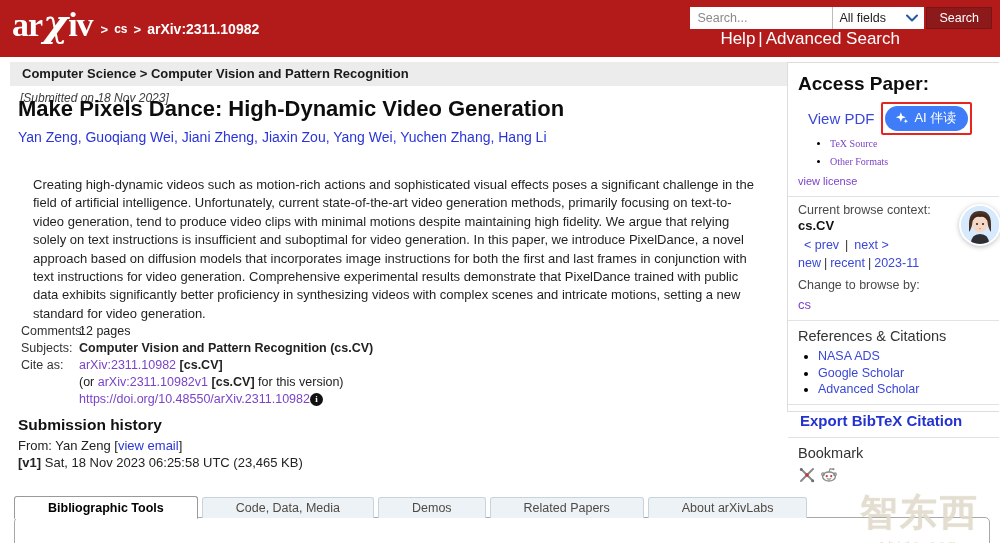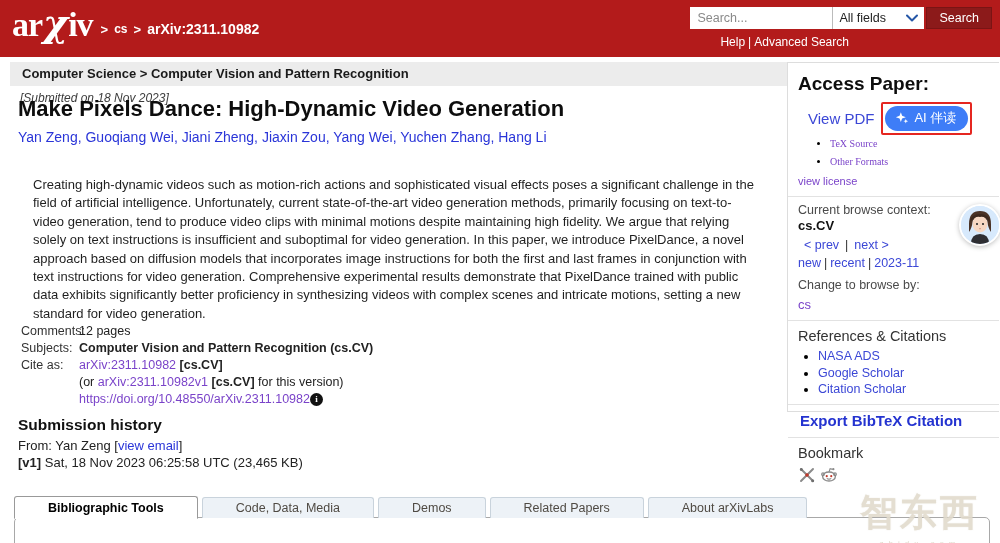--- a/index.html
+++ b/index.html
@@ -25,21 +25,21 @@
   .search-input { width: 142px; height: 22px; border: 1px solid #fff; background: #fff;
                   font-size: 12.5px; padding: 0 6px; outline: none; color: #222;
                   font-family: "Liberation Sans", sans-serif; }
   .search-input::placeholder { color: #8a8a8a; }
   .field-select { width: 92px; height: 22px; background: #fff; border-left: 1px solid #bbb;
                   display: flex; align-items: center; justify-content: space-between;
                   font-size: 12.5px; color: #222; padding: 0 6px; cursor: pointer; }
   .search-btn { margin-left: 2px; height: 22px; padding: 0 12px; background: #8c1a1a;
                 border: 1px solid #7a1414; color: #fff; font-size: 12.5px; cursor: pointer;
                 font-family: "Liberation Sans", sans-serif; }
-  .help-row { margin-top: 6px; margin-left: 30px; font-size: 12px; color: #fff; }
+  .help-row { margin-left: 30px; font-size: 17px; color: #fff; }
   .help-row a { color: #fff; text-decoration: none; cursor: pointer; }
   .help-pipe { margin: 0 3px; }
 
   
   .subject-bar { position: absolute; left: 10px; top: 62px; width: 784px; height: 24px;
                  background: #ececec; line-height: 24px; padding-left: 12px;
                  font-size: 13px; font-weight: bold; color: #1a1a1a; }
 
   
   .submitted { position: absolute; left: 20px; top: 91px; font-style: italic; font-size: 12px; color: #3c3c3c; }
@@ -243,21 +243,21 @@
     </div>
     <div class="change-label">Change to browse by:</div>
     <a class="cs-link">cs</a>
 
     <hr class="sb-divider">
 
     <div class="refs-heading">References &amp; Citations</div>
     <ul class="refs-list">
       <li><a>NASA ADS</a></li>
       <li><a>Google Scholar</a></li>
-      <li><a>Citation Scholar</a></li>
+      <li><a>Advanced Scholar</a></li>
     </ul>
 
     <hr class="sb-divider">
 
     <a class="export-link">Export BibTeX Citation</a>
 
     <hr class="sb-divider">
 
     <div class="bookmark-heading">Bookmark</div>
     <div class="bookmark-icons">

